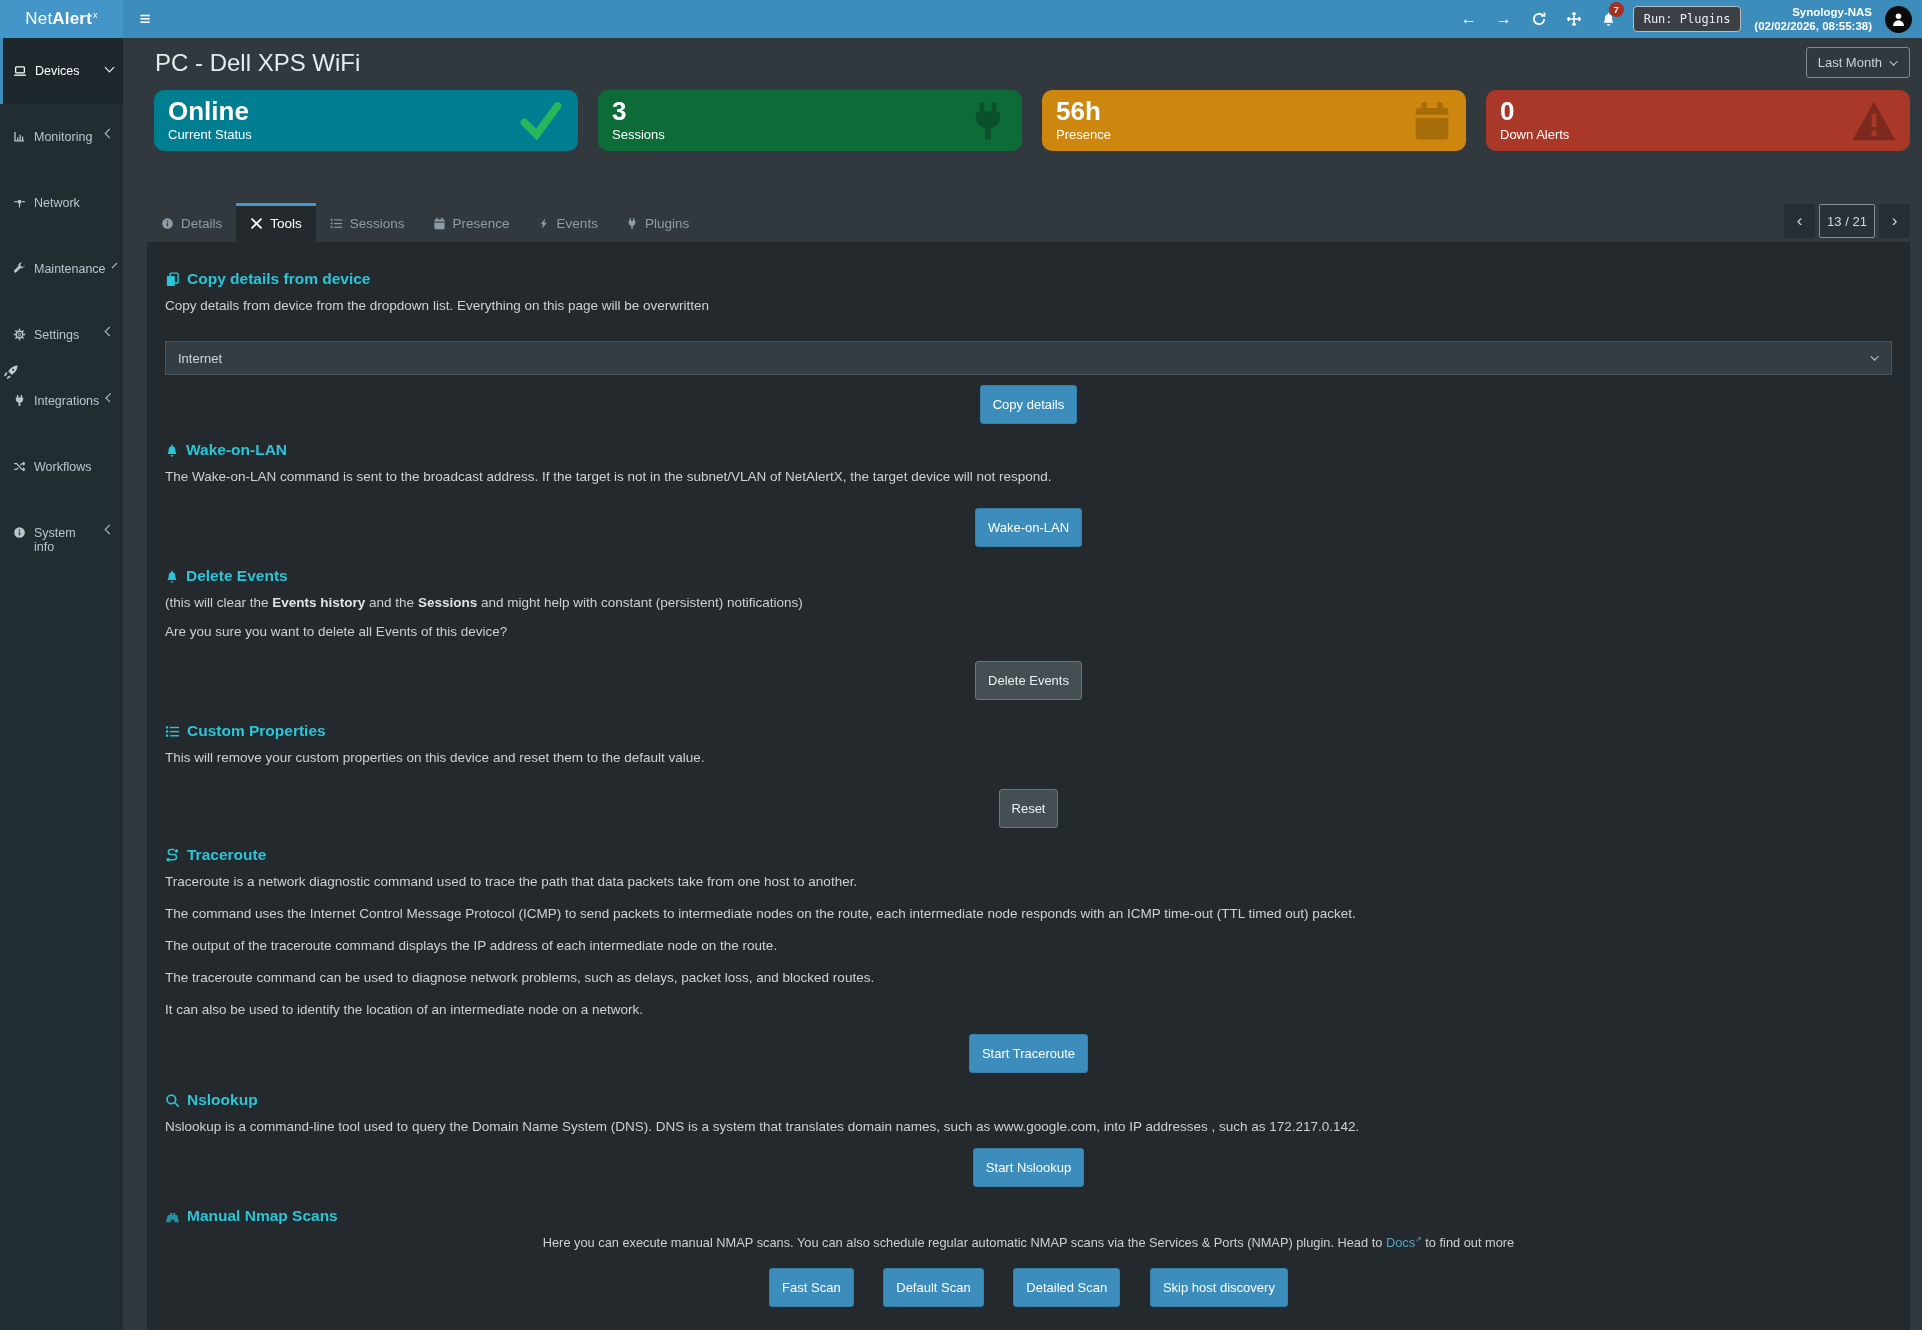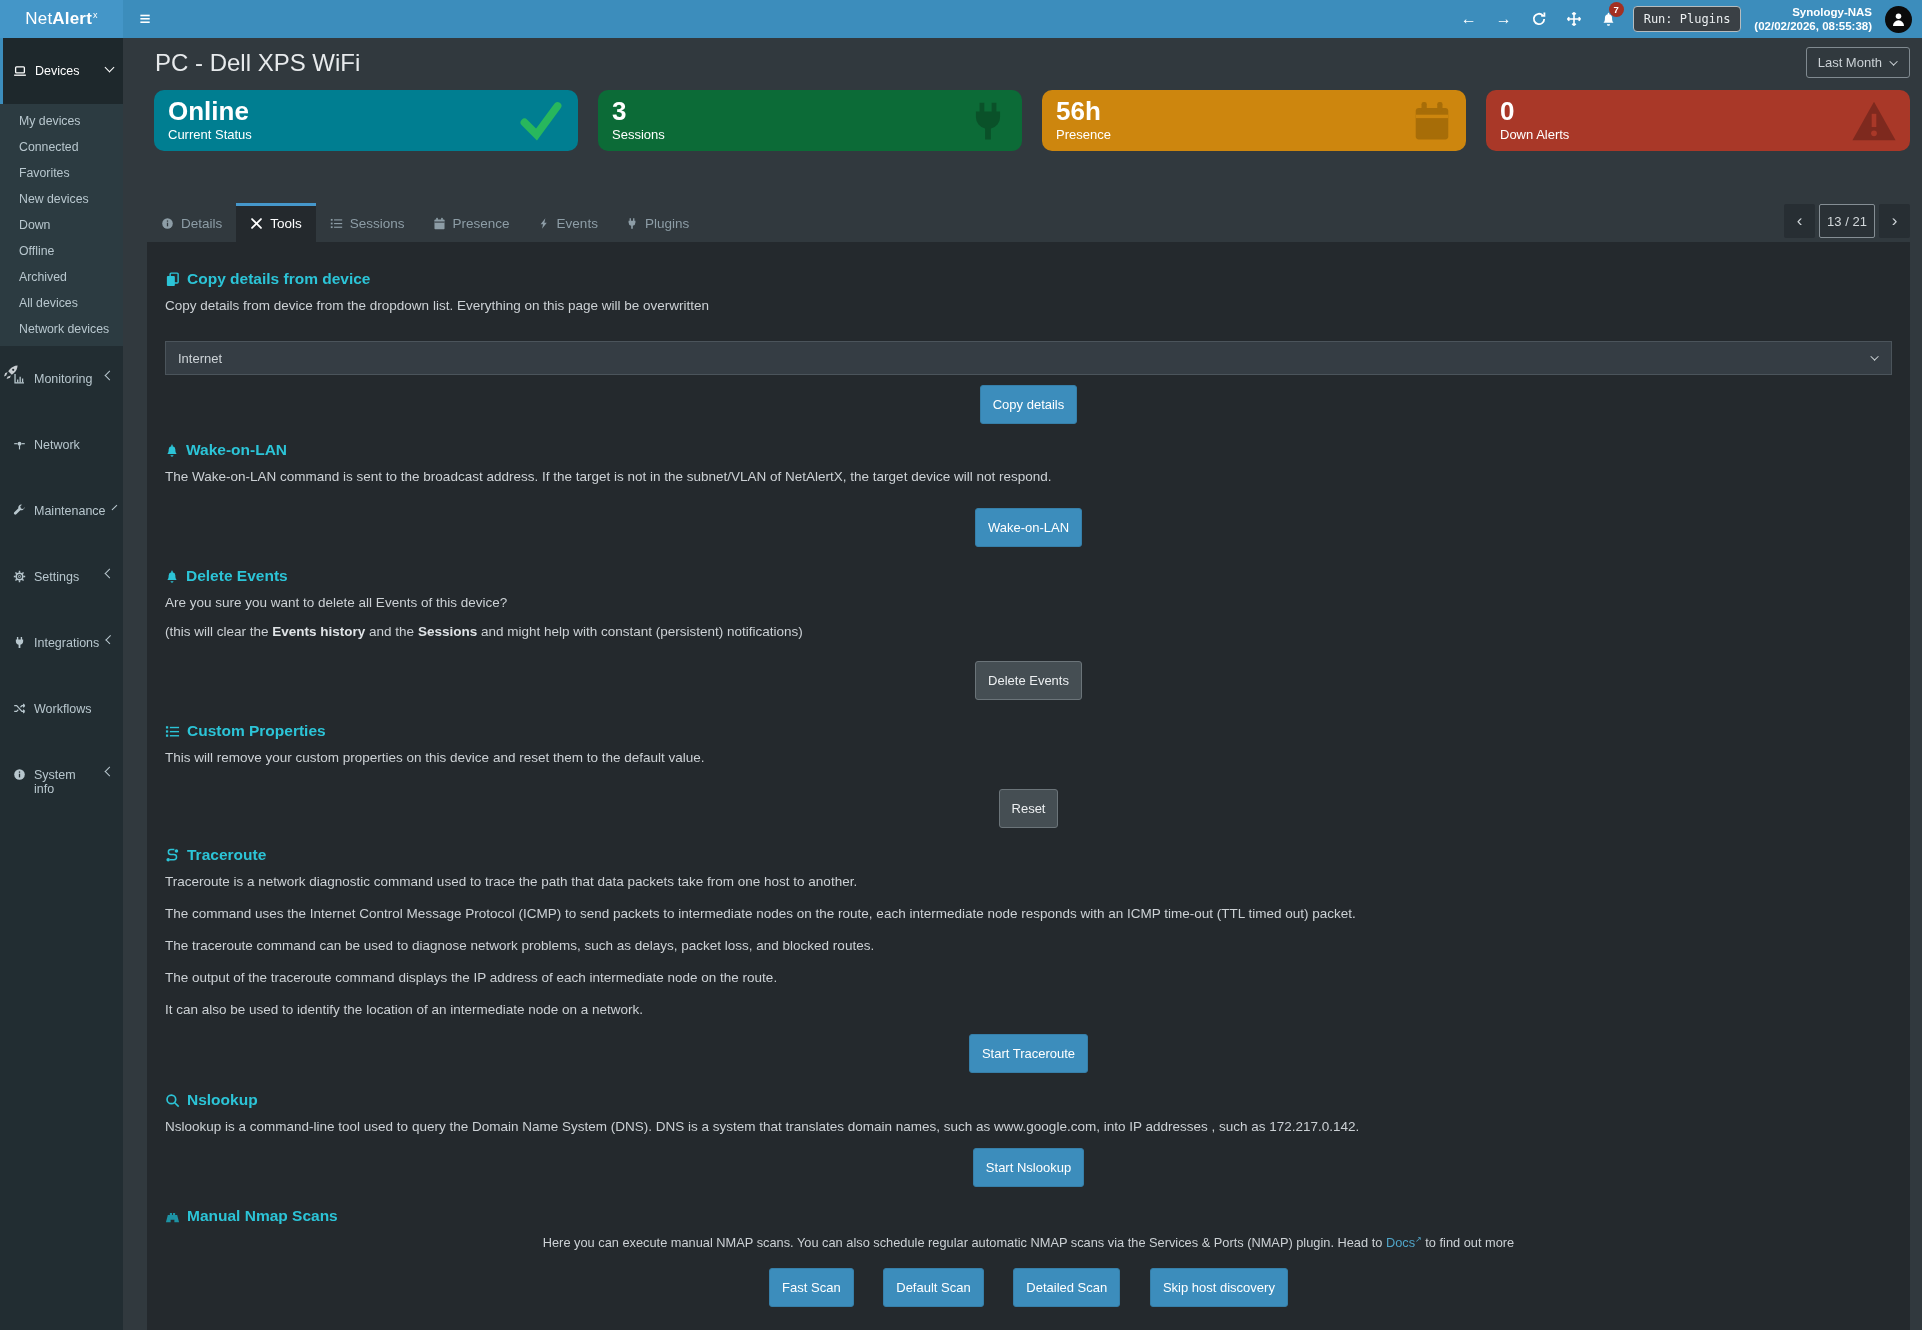--- a/index.html
+++ b/index.html
@@ -135,31 +135,20 @@
     <div class="side-item active">
       <span class="ic">
         <svg width="14" height="14" viewBox="0 0 16 16" fill="none" stroke="#fff" stroke-width="1.5">
             <rect x="3" y="3.2" width="10" height="7" rx="1"></rect>
             <path d="M1.3 12.8h13.4"></path>
           </svg>
       </span>
       <span class="lbl">Devices</span>
       <span class="chev down"></span>
     </div>
-    <div class="submenu">
-      <a>My devices</a>
-      <a>Connected</a>
-      <a>Favorites</a>
-      <a>New devices</a>
-      <a>Down</a>
-      <a>Offline</a>
-      <a>Archived</a>
-      <a>All devices</a>
-      <a>Network devices</a>
-    </div>
     <div class="side-item">
       <span class="ic">
         <svg width="13" height="13" viewBox="0 0 16 16" stroke="#b8c7ce" stroke-width="1.6" fill="none">
             <path d="M2.5 2.5v11h11"></path>
             <path d="M5.8 13V9.2M8.8 13V5.8M11.8 13V8"></path>
           </svg>
       </span>
       <span class="lbl">Monitoring</span>
       <span class="chev left"></span>
     </div>
@@ -385,22 +374,22 @@
       </div>
 
       <div class="sec-title">
         <span class="ic">
           <svg width="14" height="15" viewBox="0 0 16 16" fill="#2cc4d7">
               <path d="M8 15.2c.95 0 1.7-.75 1.7-1.7H6.3c0 .95.75 1.7 1.7 1.7zM13.4 12H2.6c1.1-1.1 1.6-2 1.6-5.3A3.8 3.8 0 0 1 7.2 3V2a.8.8 0 0 1 1.6 0v1a3.8 3.8 0 0 1 3 3.7c0 3.3.5 4.2 1.6 5.3z"></path>
             </svg>
         </span>
         <span>Delete Events</span>
       </div>
+      <p class="desc"><span>(this will clear the </span><b>Events history</b><span> and the </span><b>Sessions</b><span> and might help with constant (persistent) notifications)</span></p>
       <p class="desc">Are you sure you want to delete all Events of this device?</p>
-      <p class="desc"><span>(this will clear the </span><b>Events history</b><span> and the </span><b>Sessions</b><span> and might help with constant (persistent) notifications)</span></p>
       <div class="btn-row mt22">
         <button class="btn btn-default">Delete Events</button>
       </div>
 
       <div class="sec-title">
         <span class="ic">
           <svg width="15" height="15" viewBox="0 0 16 16" fill="#2cc4d7">
               <rect x="1" y="2.4" width="2.4" height="2.4"></rect>
               <rect x="1" y="6.8" width="2.4" height="2.4"></rect>
               <rect x="1" y="11.2" width="2.4" height="2.4"></rect>
@@ -421,22 +410,22 @@
           <svg width="15" height="15" viewBox="0 0 16 16" fill="none" stroke="#2cc4d7" stroke-width="1.6">
               <circle cx="3.4" cy="12.6" r="1.9" fill="#2cc4d7" stroke="none"></circle>
               <circle cx="12.2" cy="3.2" r="1.9" fill="#2cc4d7" stroke="none"></circle>
               <path d="M5.2 12.6h4.2a2.9 2.9 0 0 0 0-5.8H6.2a2.6 2.6 0 0 1 0-5.2h3.8"></path>
             </svg>
         </span>
         <span>Traceroute</span>
       </div>
       <p class="desc p-tr">Traceroute is a network diagnostic command used to trace the path that data packets take from one host to another.</p>
       <p class="desc p-tr">The command uses the Internet Control Message Protocol (ICMP) to send packets to intermediate nodes on the route, each intermediate node responds with an ICMP time-out (TTL timed out) packet.</p>
+      <p class="desc p-tr">The output of the traceroute command displays the IP address of each intermediate node on the route.</p>
       <p class="desc p-tr">The traceroute command can be used to diagnose network problems, such as delays, packet loss, and blocked routes.</p>
-      <p class="desc p-tr">The output of the traceroute command displays the IP address of each intermediate node on the route.</p>
       <p class="desc p-tr">It can also be used to identify the location of an intermediate node on a network.</p>
       <div class="btn-row mt4">
         <button class="btn btn-primary">Start Traceroute</button>
       </div>
 
       <div class="sec-title">
         <span class="ic">
           <svg width="15" height="15" viewBox="0 0 16 16" fill="none" stroke="#2cc4d7" stroke-width="1.8">
               <circle cx="6.8" cy="6.8" r="4.6"></circle>
               <path d="M10.4 10.4l4.2 4.2"></path>

